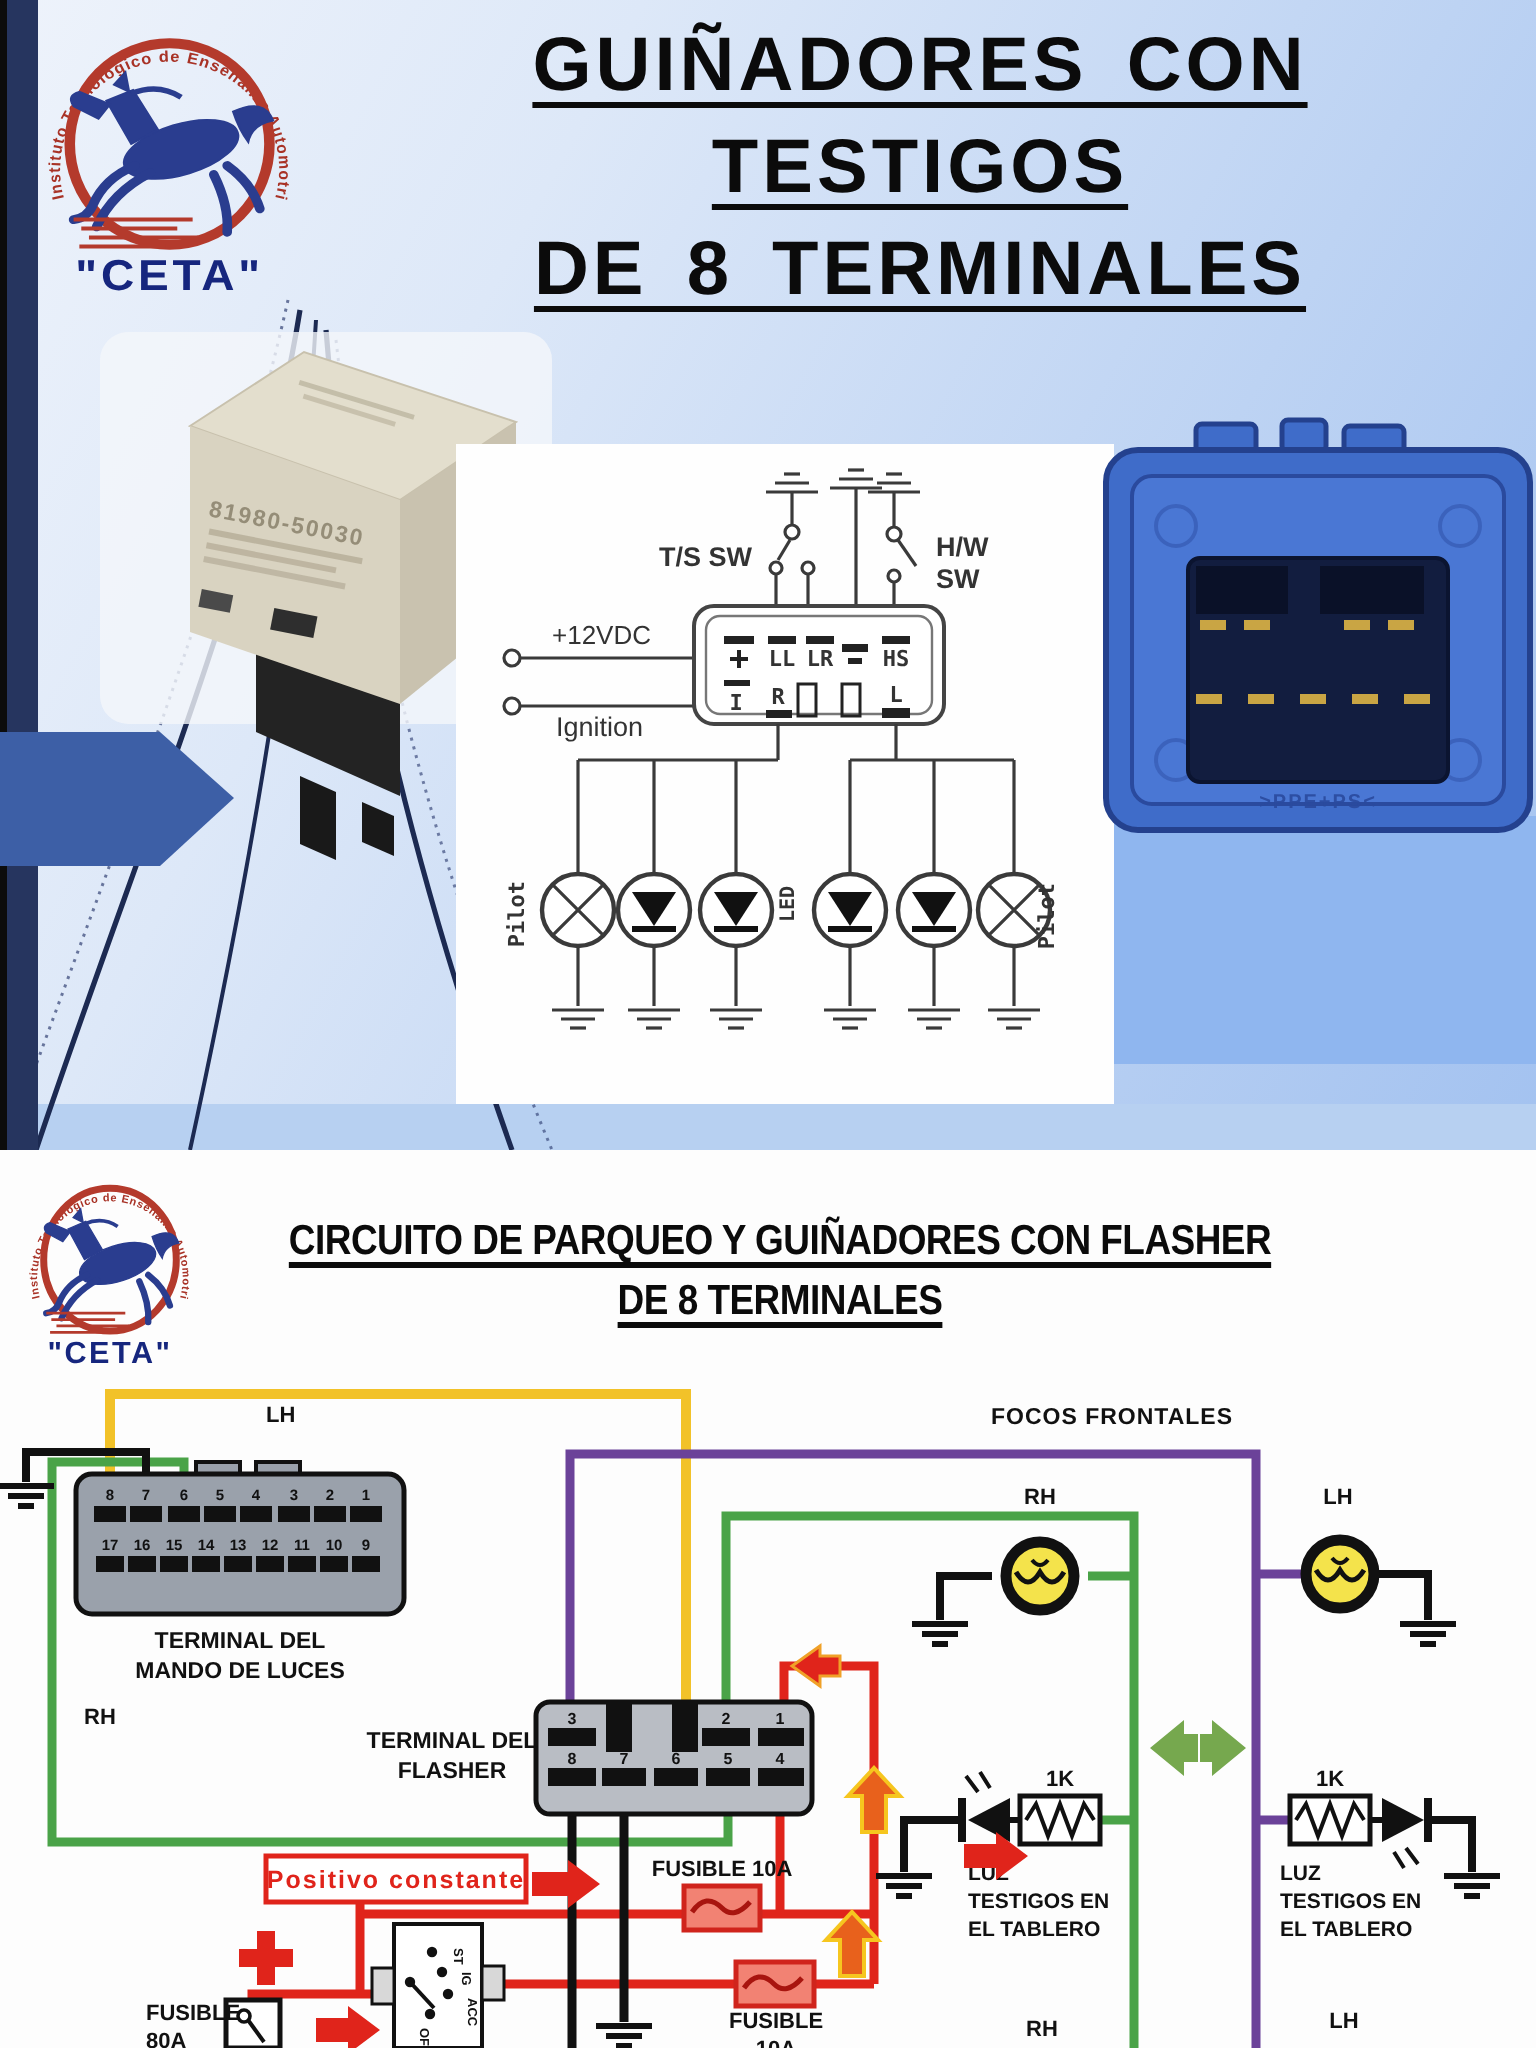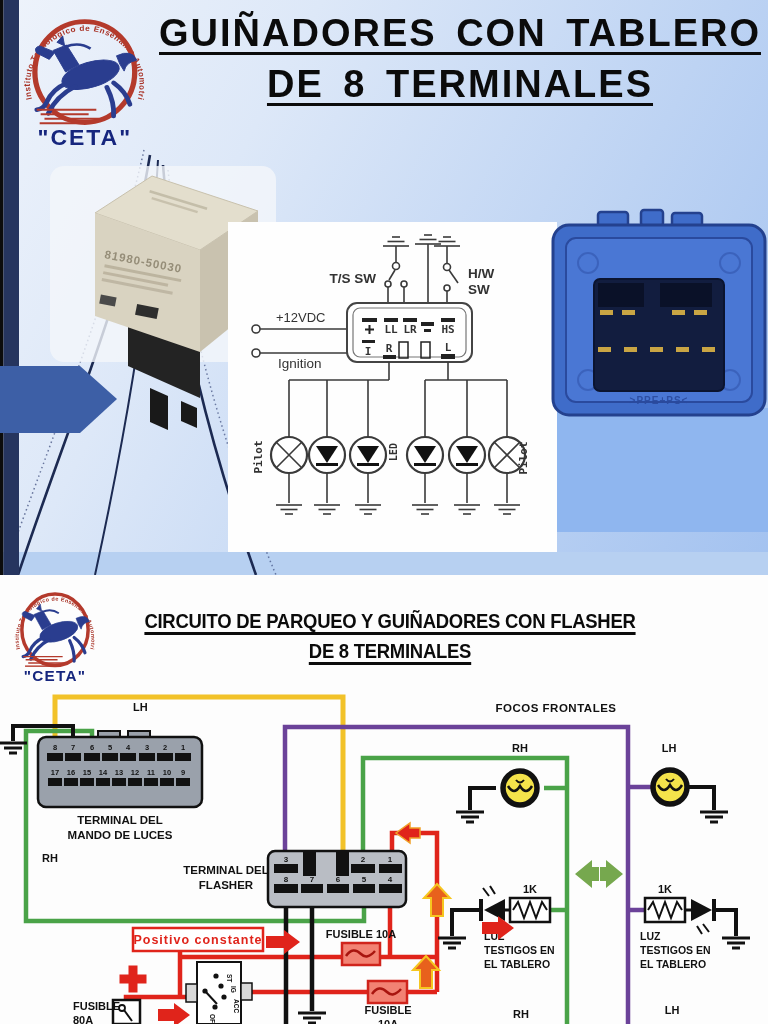--- a/index.html
+++ b/index.html
@@ -259,21 +259,21 @@
       </g>
 
       <rect x="0" y="0" width="3.5" height="575" fill="#0c0c0c"></rect>
       <rect x="3.5" y="0" width="15.5" height="575" fill="#26355f"></rect>
       <polygon points="0,366 80,366 117,399 80,433 0,433" fill="#3d5fa6"></polygon>
 
       <use href="#cetaLogo" transform="translate(8,0) scale(0.96,0.9)"></use>
     </svg>
 
     <div class="abs p1title">
-      <span>GUIÑADORES CON TABLERO</span>
+      <span>GUIÑADORES CON TESTIGOS</span>
       <span>DE 8 TERMINALES</span>
     </div>
   </div>
 
   <div class="page2">
     <svg class="abs" style="left:4px;top:3px" width="102" height="110" viewBox="0 0 160 170">
       <use href="#cetaLogo"></use>
     </svg>
 
     <div class="abs p2title" style="top:31px;left:92px;position:absolute;">

